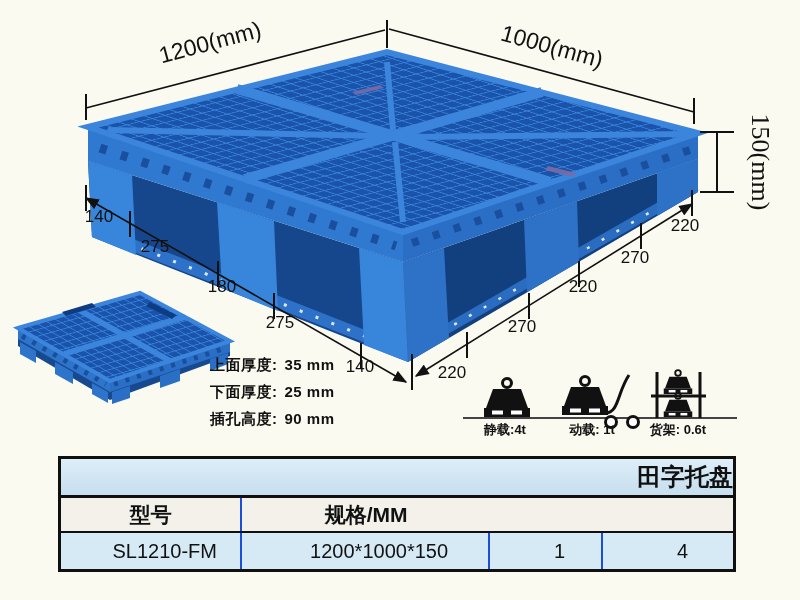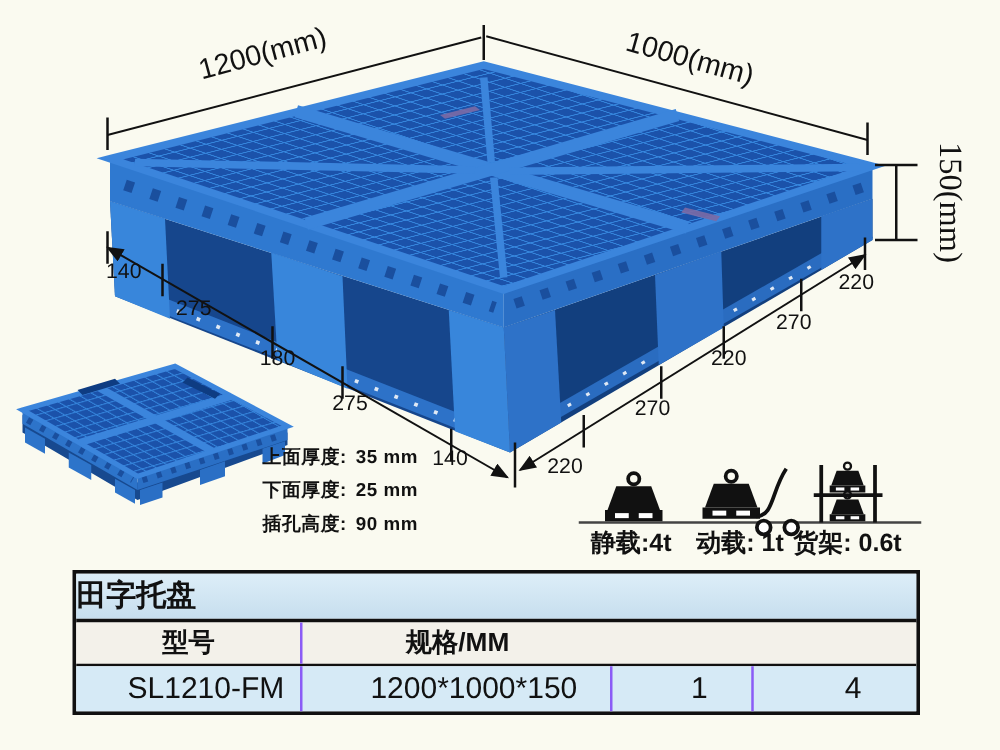--- a/index.html
+++ b/index.html
@@ -4,30 +4,30 @@
 <style>
   html,body{margin:0;padding:0;width:800px;height:600px;background:#fafaf0;overflow:hidden;}
   .stage{position:relative;width:800px;height:600px;font-family:"Liberation Sans",sans-serif;color:#111;}
   svg{position:absolute;left:0;top:0;}
   svg text{font-family:"Liberation Sans",sans-serif;fill:#111;}
   text.dimBig{font-size:23px;}
   text.dimSmall{font-size:17px;}
   text.dimSerif{font-family:"Liberation Serif",serif;font-size:26px;}
   .specline{position:absolute;left:210px;font-size:15px;font-weight:bold;white-space:nowrap;letter-spacing:.5px;}
   .specline .val{margin-left:7px;text-align:right;}
-  .cap{position:absolute;top:421px;transform:translateX(-50%);font-size:20px;font-weight:bold;white-space:nowrap;}
+  .cap{position:absolute;top:421px;transform:translateX(-50%);font-size:13px;font-weight:bold;white-space:nowrap;}
   .spec-table{position:absolute;left:58px;top:456px;width:678px;border:3px solid #101010;box-sizing:border-box;background:#fff;}
-  .t-title{height:36px;line-height:36px;text-align:left;font-size:24px;font-weight:bold;
+  .t-title{height:36px;line-height:36px;text-align:right;font-size:24px;font-weight:bold;
            background:linear-gradient(#ddeef8,#c6deee);border-bottom:3px solid #101010;}
   .t-row{display:grid;grid-template-columns:27% 36.8% 16.9% 19.4%;}
   .t-head{background:#f3f1ea;border-bottom:2px solid #101010;}
   .t-head .cell{font-weight:bold;font-size:21px;height:33px;line-height:33px;}
   .t-data{background:#d6eaf6;}
-  .t-data .cell{font-size:24px;height:36px;line-height:36px;padding-left:28px;}
-  .cell{text-align:center;border-right:2px solid #8b5cf6;box-sizing:border-box;overflow:hidden;}
+  .t-data .cell{font-size:20px;height:36px;line-height:36px;padding-left:28px;}
+  .cell{text-align:center;border-right:2px solid #1d4ed8;box-sizing:border-box;overflow:hidden;}
   .cell:last-child{border-right:none;}
 </style>
 </head>
 <body>
 
 <div class="stage">
 
 <svg width="800" height="455" viewBox="0 0 800 455">
   <defs>
     <marker id="arr" viewBox="0 0 10 8" refX="9" refY="4" markerWidth="9" markerHeight="7" orient="auto-start-reverse">

